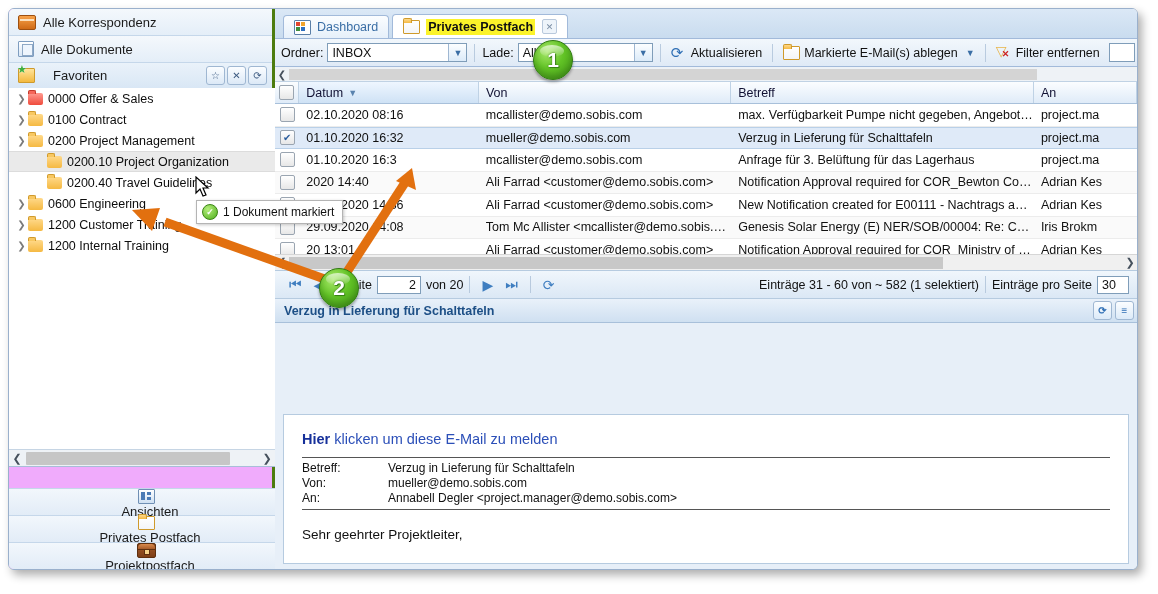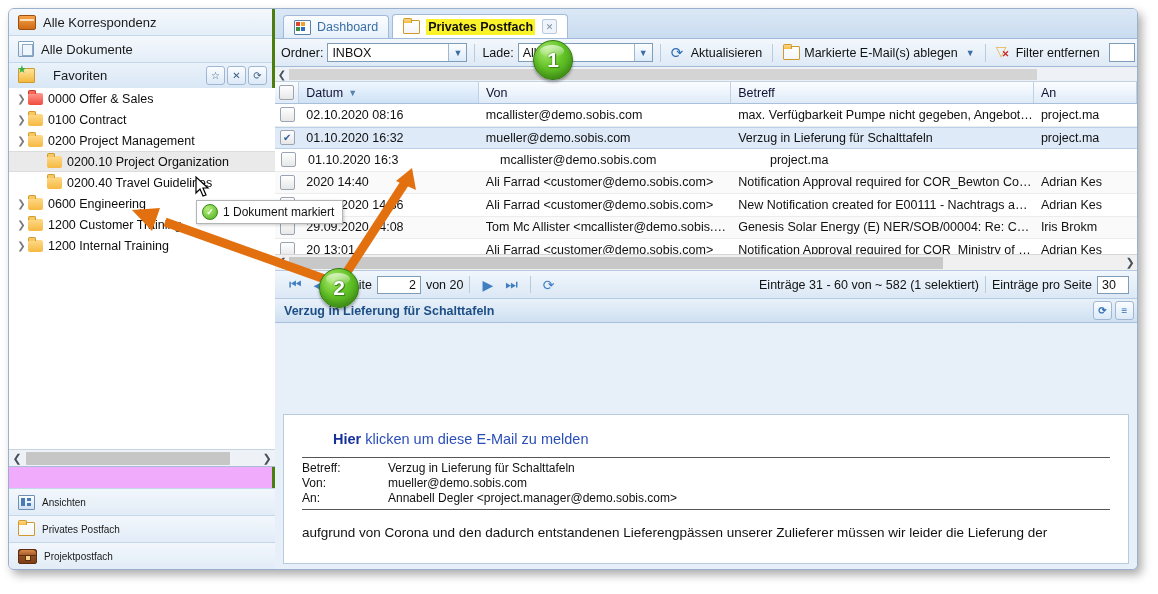--- a/index.html
+++ b/index.html
@@ -99,23 +99,24 @@
     height: 13px; background: #c6c6c6; flex: 1; margin: 0 1px;
     border-radius: 1px;
   }
   .tree-hscroll .trough { width: 28px; }
 
   .nav-bottom { position: absolute; left: 0; bottom: 0; width: 266px; }
   .nav-bottom-item {
     height: 26px;
     display: flex; align-items: center;
     padding-left: 9px;
-    font-size: 10px; color: #1a1a1a;
+    font-size: 13px; color: #1a1a1a;
     border-top: 1px solid #c5d7ea;
     background: linear-gradient(to bottom,#f2f7fc,#e2ecf7);
+    flex-direction: column;
   }
   .nav-bottom-item .lbl { margin-left: 7px; }
 
   
   .ico { display:inline-block; position: relative; flex: none; }
   .ico-folder {
     width: 15px; height: 12px;
     background: linear-gradient(to bottom,#ffd98a,#f5b942);
     border: 1px solid #d09а2c; border-color:#d09a2c;
     border-radius: 1px 2px 2px 2px;
@@ -426,21 +427,21 @@
     height: 163px;
     background: #ffffff;
     border: 1px solid #b6cbe0;
     box-sizing: border-box;
     overflow: hidden;
     padding: 10px 14px;
   }
   .report-line {
     font-size: 14.5px; color: #2b4fb8; margin: 6px 0 10px 4px;
   }
-  .report-line b { color: #16309a; margin-left: 31px; }
+  .report-line b { color: #16309a; }
   .hdr-table {
     border-top: 1px solid #555; border-bottom: 1px solid #555;
     padding: 3px 0 3px 0;
     margin: 0 4px 0 4px;
     font-size: 12px; color: #111;
   }
   .hdr-row { display: flex; line-height: 15px; }
   .hdr-key { width: 86px; }
   .body-text { font-size: 13.5px; color: #111; margin: 14px 0 0 4px; line-height: 22px; }
 
@@ -668,20 +669,21 @@
         <div class="gcell" style="width:324px">Verzug in Lieferung für Schalttafeln</div>
         <div class="gcell" style="width:110px">project.ma</div>
       </div>
 
       <div class="grow">
         <div class="gcell cb">
             <span class="cbx"></span>
           </div>
         <div class="gcell" style="width:192px">01.10.2020 16:3</div>
         <div class="gcell" style="width:270px">mcallister@demo.sobis.com</div>
+        <div class="gcell" style="width:324px">Anfrage für 3. Belüftung für das Lagerhaus</div>
         <div class="gcell" style="width:110px">project.ma</div>
       </div>
 
       <div class="grow alt">
         <div class="gcell cb">
             <span class="cbx"></span>
           </div>
         <div class="gcell" style="width:192px">2020 14:40</div>
         <div class="gcell" style="width:270px">Ali Farrad &lt;customer@demo.sobis.com&gt;</div>
         <div class="gcell" style="width:324px">Notification Approval required for COR_Bewton Constru…</div>
@@ -779,20 +781,21 @@
       </div>
       <div class="hdr-row">
         <span class="hdr-key">Von:</span>
         <span>mueller@demo.sobis.com</span>
       </div>
       <div class="hdr-row">
         <span class="hdr-key">An:</span>
         <span>Annabell Degler &lt;project.manager@demo.sobis.com&gt;</span>
       </div>
     </div>
+    <div class="body-text">Sehr geehrter Projektleiter,</div>
     <div class="body-text" style="margin-top:12px">aufgrund von Corona und den dadurch entstandenen Lieferengpässen unserer Zulieferer müssen wir leider die Lieferung der</div>
   </div>
 
 </div>
 
 <svg class="arrow-svg" width="1158" height="594">
 
   <g>
     <path d="M 345,275 L 408,178" stroke="#e2700f" stroke-width="9" fill="none" stroke-linecap="butt"></path>
     <polygon points="412,168 416,190 396,181" fill="#e2700f"></polygon>

